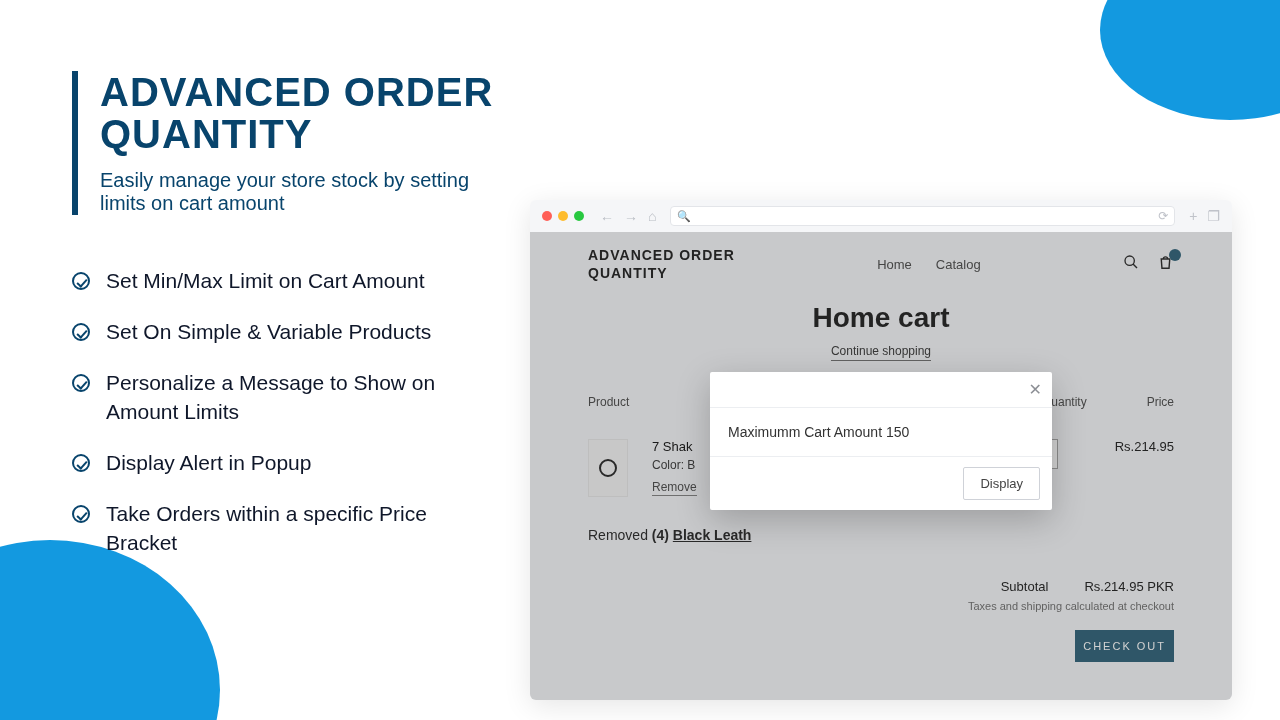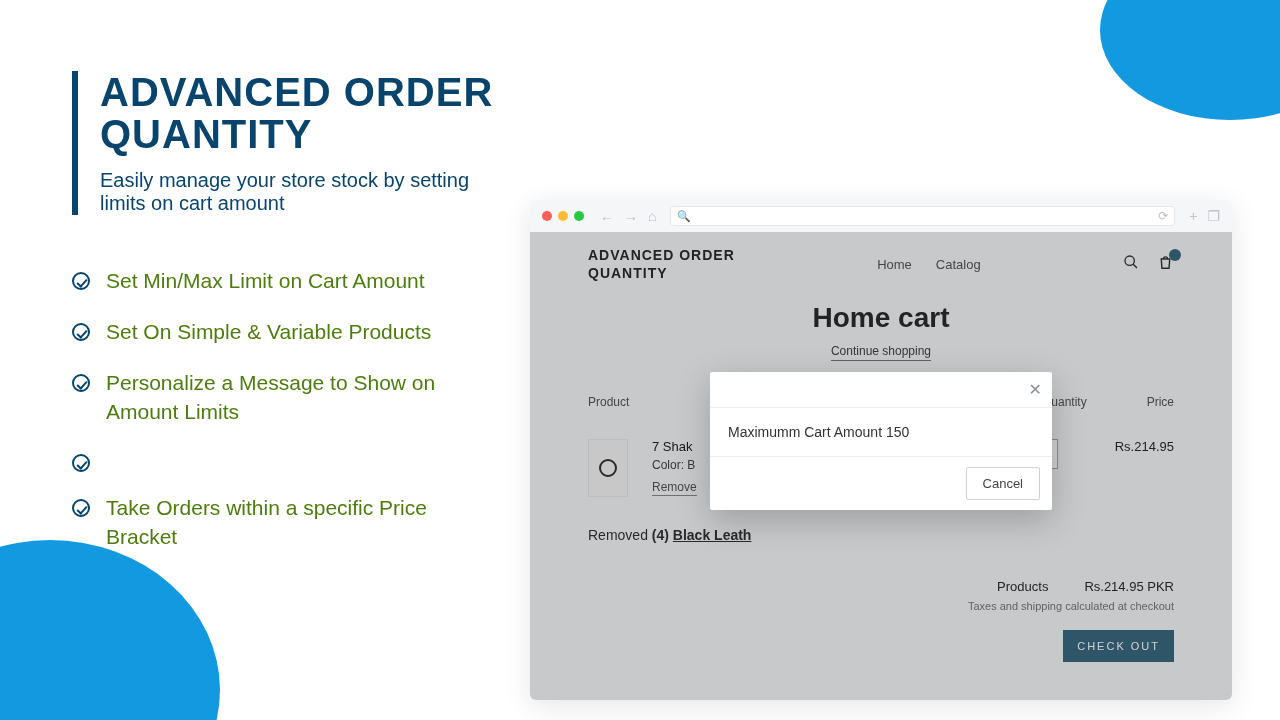--- a/index.html
+++ b/index.html
@@ -12,21 +12,21 @@
 
   
   .left { position:absolute; left:72px; top:71px; width:430px; }
   .title-wrap { border-left:6px solid #08446c; padding-left:22px; }
   .big-title { font-size:40px; font-weight:800; letter-spacing:1px; color:#08446c; text-transform:uppercase; line-height:1.05; }
   .sub { margin-top:14px; font-size:20px; color:#08446c; }
   .features { margin-top:52px; }
   .feat { display:flex; align-items:flex-start; margin-bottom:22px; }
   .feat .ic { width:18px; height:18px; flex-shrink:0; margin-top:5px; border:2px solid #08446c; border-radius:50%; position:relative; }
   .feat .ic::after { content:""; position:absolute; left:3px; top:5px; width:8px; height:4px; border-left:2px solid #08446c; border-bottom:2px solid #08446c; transform:rotate(-48deg); }
-  .feat .txt { margin-left:16px; font-size:21px; color:#4d7c0f; line-height:1.38; }
+  .feat .txt { margin-left:16px; font-size:21px; color:#0f172a; line-height:1.38; }
 
   
   .browser { position:absolute; left:530px; top:200px; width:702px; height:500px; background:#f5f6f8; border-radius:6px; box-shadow:0 6px 28px rgba(0,0,0,.10); overflow:hidden; }
   .bbar { height:32px; display:flex; align-items:center; padding:0 12px; }
   .dots { display:flex; gap:6px; }
   .dot { width:10px; height:10px; border-radius:50%; }
   .d1{background:#ff5f57;} .d2{background:#febc2e;} .d3{background:#28c840;}
   .navbtns { margin-left:16px; color:#b9bdc4; display:flex; gap:10px; font-size:14px; }
   .url { flex:1; margin:0 14px; height:20px; background:#fff; border:1px solid #e3e5e9; border-radius:4px; position:relative; }
   .url .search { position:absolute; left:6px; top:50%; transform:translateY(-50%); color:#c0c3ca; font-size:11px; }
@@ -56,21 +56,21 @@
   .pinfo .rm { margin-top:8px; color:#555; border-bottom:1px solid #888; display:inline-block; padding-bottom:1px; }
   .qtybox { margin-left:auto; width:38px; height:30px; border:1px solid #aaa; background:#fff; display:flex; align-items:center; justify-content:center; font-size:13px; }
   .price { width:86px; text-align:right; font-size:13px; margin-left:30px; }
 
   .removed { margin-top:30px; font-size:14px; color:#333; }
   .removed b { font-weight:600; }
   .removed u { font-weight:600; }
 
   .sumrow { display:flex; justify-content:flex-end; gap:36px; margin-top:36px; font-size:13px; }
   .tax { text-align:right; font-size:11px; color:#777; margin-top:6px; }
-  .checkout { float:right; margin-top:18px; background:#3a6a7f; color:#fff; font-size:11px; letter-spacing:2px; padding:10px 14px; }
+  .checkout { float:right; margin-top:18px; background:#3a6a7f; color:#fff; font-size:11px; letter-spacing:2px; padding:10px 8px; }
 
   
   .modal { position:absolute; left:180px; top:172px; width:342px; background:#fff; border-radius:2px; box-shadow:0 10px 34px rgba(0,0,0,.22); }
   .mhead { height:36px; border-bottom:1px solid #eceef1; position:relative; }
   .mclose { position:absolute; right:10px; top:8px; color:#8c8f95; font-size:16px; }
   .mbody { padding:16px 18px; font-size:14px; color:#333; border-bottom:1px solid #eceef1; }
   .mfoot { padding:10px 12px; text-align:right; }
   .mbtn { display:inline-block; border:1px solid #cfd2d8; padding:8px 16px; font-size:13px; color:#444; border-radius:2px; }
 </style>
 </head>
@@ -93,20 +93,21 @@
       <div class="feat">
           <span class="ic"></span>
           <span class="txt">Set On Simple &amp; Variable Products</span>
         </div>
       <div class="feat">
           <span class="ic"></span>
           <span class="txt">Personalize a Message to Show on Amount Limits</span>
         </div>
       <div class="feat">
           <span class="ic"></span>
+          <span class="txt">Display Alert in Popup</span>
         </div>
       <div class="feat">
           <span class="ic"></span>
           <span class="txt">Take Orders within a specific Price Bracket</span>
         </div>
     </div>
   </div>
 
   <div class="browser">
     <div class="bbar">
@@ -178,32 +179,32 @@
         <div class="price">Rs.214.95</div>
       </div>
 
       <div class="removed">
         <span>Removed</span>
         <b>(4)</b>
         <u>Black Leath</u>
       </div>
 
       <div class="sumrow">
-        <span>Products</span>
+        <span>Subtotal</span>
         <span>Rs.214.95 PKR</span>
       </div>
       <div class="tax">Taxes and shipping calculated at checkout</div>
       <div class="checkout">CHECK OUT</div>
     </div>
 
     <div class="page-overlay"></div>
 
     <div class="modal">
       <div class="mhead">
         <span class="mclose">✕</span>
       </div>
       <div class="mbody">Maximumm Cart Amount 150</div>
       <div class="mfoot">
-        <span class="mbtn">Cancel</span>
+        <span class="mbtn">Display</span>
       </div>
     </div>
   </div>
 </div>
 
 </body></html>

